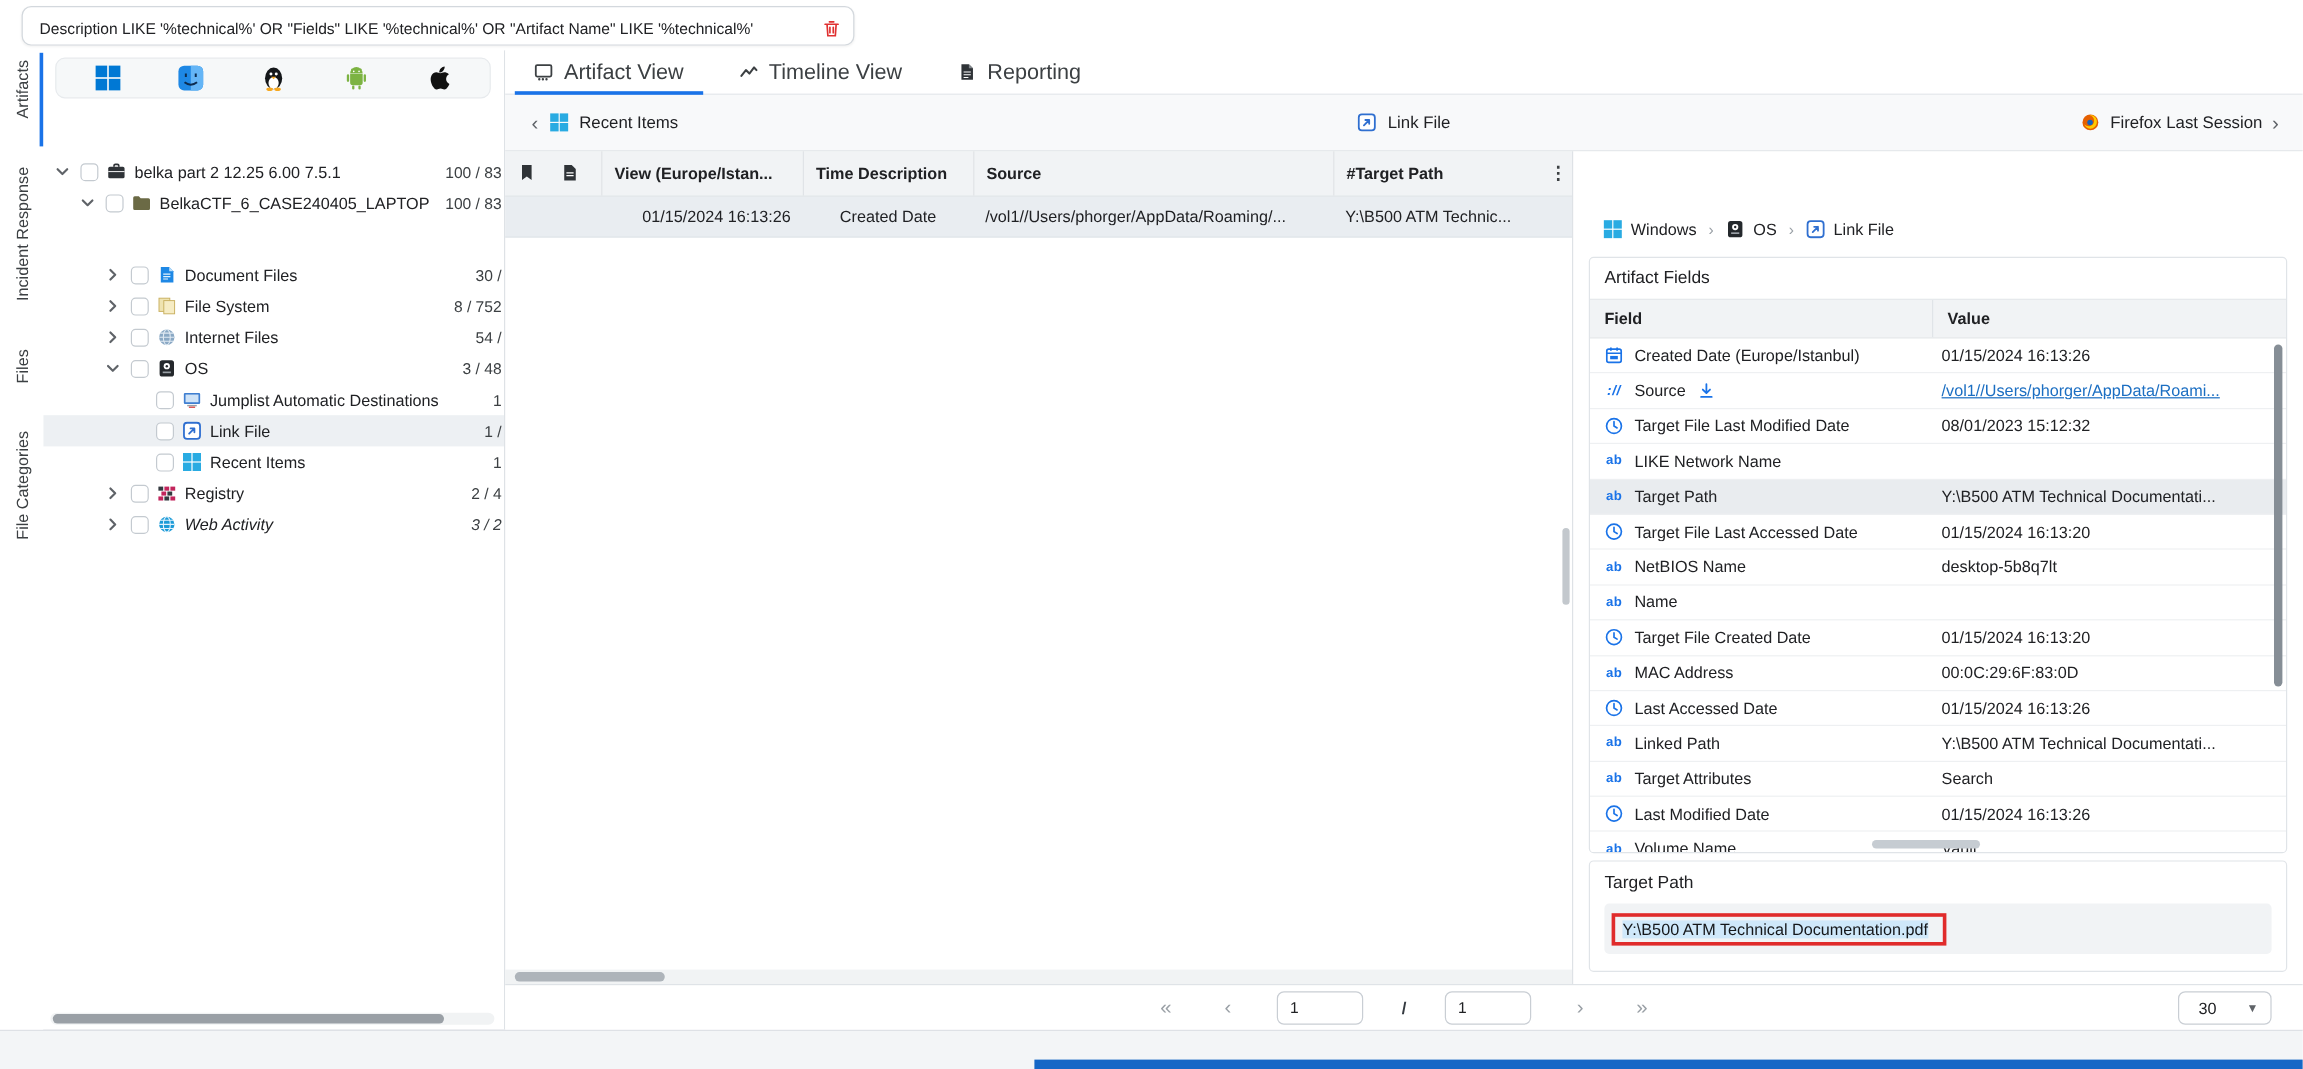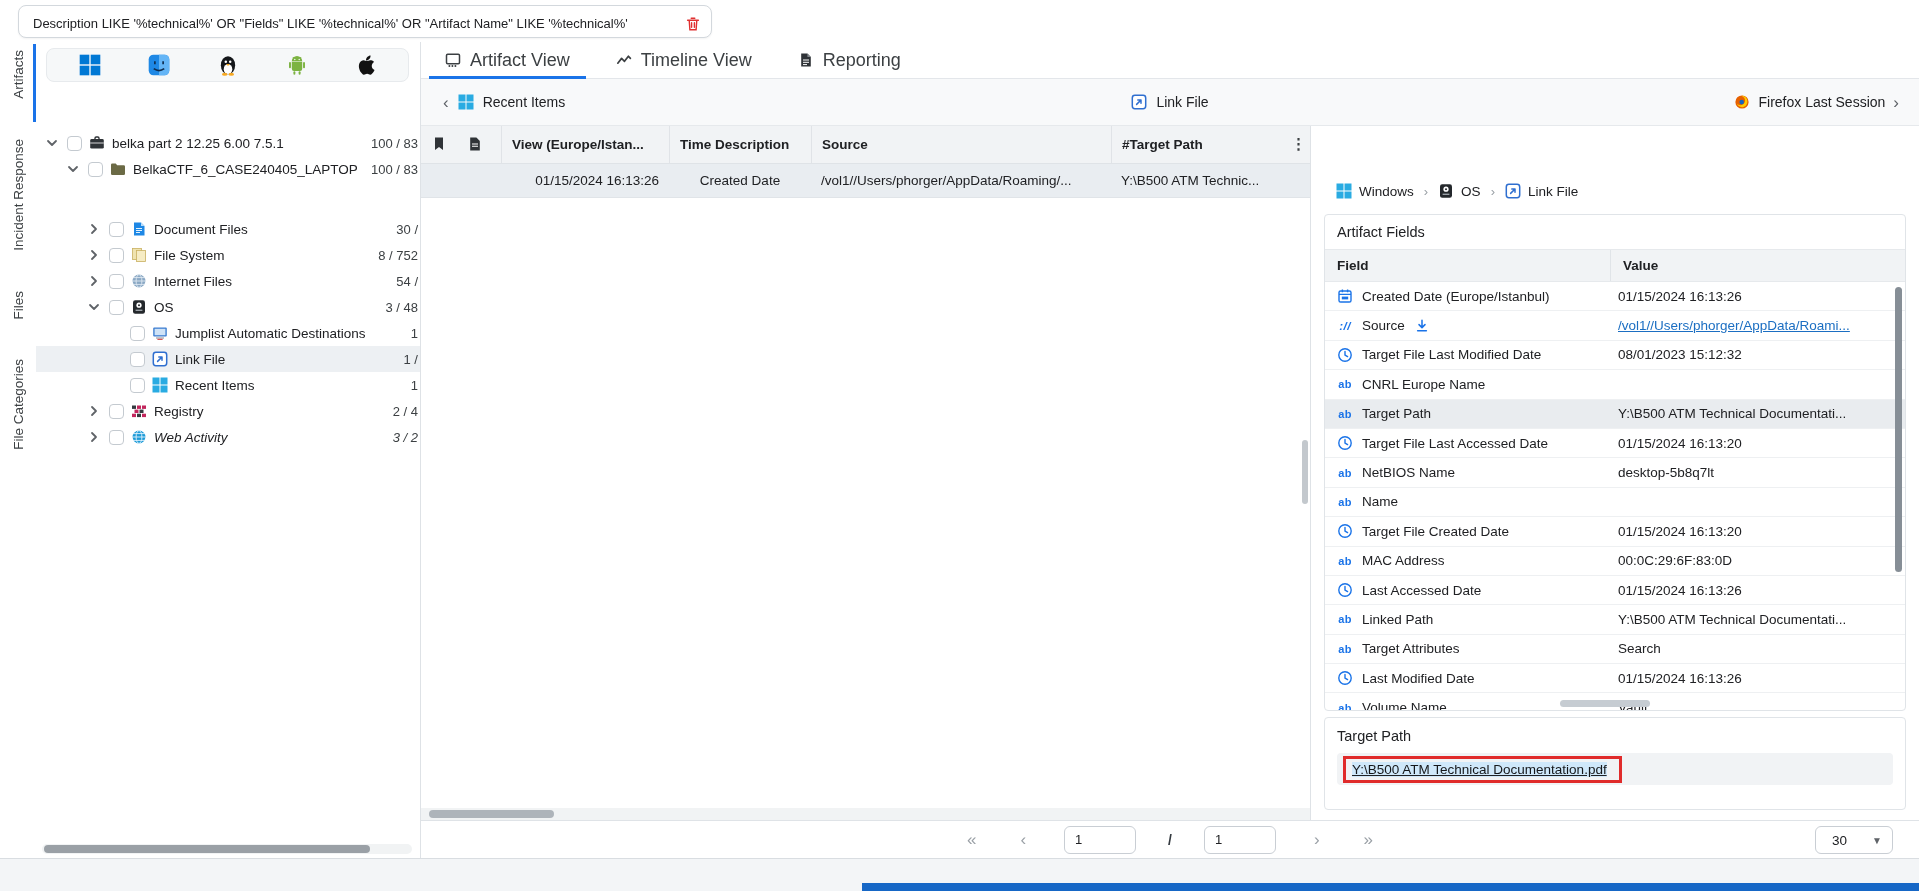--- a/index.html
+++ b/index.html
@@ -87,22 +87,22 @@
   .fcell-field{display:flex;align-items:center;gap:9px;padding:0 12px;font-size:13.5px;color:#202124;white-space:nowrap;overflow:hidden;}
   .fcell-value{padding:0 6px 0 8px;font-size:13.5px;color:#202124;white-space:nowrap;overflow:hidden;}
   .fval.link{color:#1b6ec2;text-decoration:underline;cursor:pointer;}
   .ab-txt{color:#1a73e8;font-weight:bold;font-size:11px;letter-spacing:.3px;}
   .src-txt{color:#1a73e8;font-weight:800;font-size:11.5px;font-style:italic;letter-spacing:.5px;}
   .fields-vscroll{position:absolute;right:3px;top:72px;width:7px;height:285px;background:#868e96;border-radius:4px;}
   .fields-hscroll{position:absolute;left:235px;bottom:3px;width:90px;height:7px;background:#c6ccd2;border-radius:4px;}
   .detail-box{position:absolute;left:12px;top:592px;width:582px;height:93px;border:1px solid #e0e4e8;border-radius:4px;
     background:#fff;box-sizing:border-box;}
   .detail-title{padding:10px 12px 9px;font-size:14.5px;color:#202124;}
-  .detail-value-area{margin:0 12px;background:#f1f3f5;border-radius:4px;height:32px;display:flex;align-items:center;
-    padding-left:6px;box-sizing:border-box;text-decoration:underline;}
+  .detail-value-area{margin:0 12px;background:#f1f3f5;border-radius:4px;height:42px;display:flex;align-items:center;
+    padding-left:6px;box-sizing:border-box;}
   .red-annot{border:3px solid #e02b2b;padding:3px 12px 3px 6px;display:inline-flex;background:transparent;}
   .sel-text{background:#cfe8fa;font-size:13.5px;color:#15171a;white-space:nowrap;}
 
   
   .pagination{position:absolute;left:421px;top:820px;width:1498px;height:38px;border-top:1px solid #dfe3e7;background:#fff;
     display:flex;align-items:center;justify-content:center;gap:32px;box-sizing:border-box;z-index:2;}
   .pg-btn{color:#9aa0a6;font-size:17px;cursor:pointer;background:none;border:none;font-family:inherit;line-height:1;}
   .pg-input{width:72px;height:28px;border:1px solid #c9ced4;border-radius:6px;font-size:13px;padding:0 10px;
     font-family:inherit;color:#202124;box-sizing:border-box;background:#fff;}
   .pg-sep{color:#343a40;font-size:14px;font-weight:bold;}
@@ -586,21 +586,21 @@
             </span>
             <span class="fname">Target File Last Modified Date</span>
           </div>
           <div class="fcell-value"><span class="fval">08/01/2023 15:12:32</span></div>
         </div>
         <div class="frow">
           <div class="fcell-field">
             <span class="icn ">
               <span class="ab-txt">ab</span>
             </span>
-            <span class="fname">CNRL Europe Name</span>
+            <span class="fname">LIKE Network Name</span>
           </div>
           <div class="fcell-value"><span class="fval"></span></div>
         </div>
         <div class="frow selected">
           <div class="fcell-field">
             <span class="icn ">
               <span class="ab-txt">ab</span>
             </span>
             <span class="fname">Target Path</span>
           </div>

